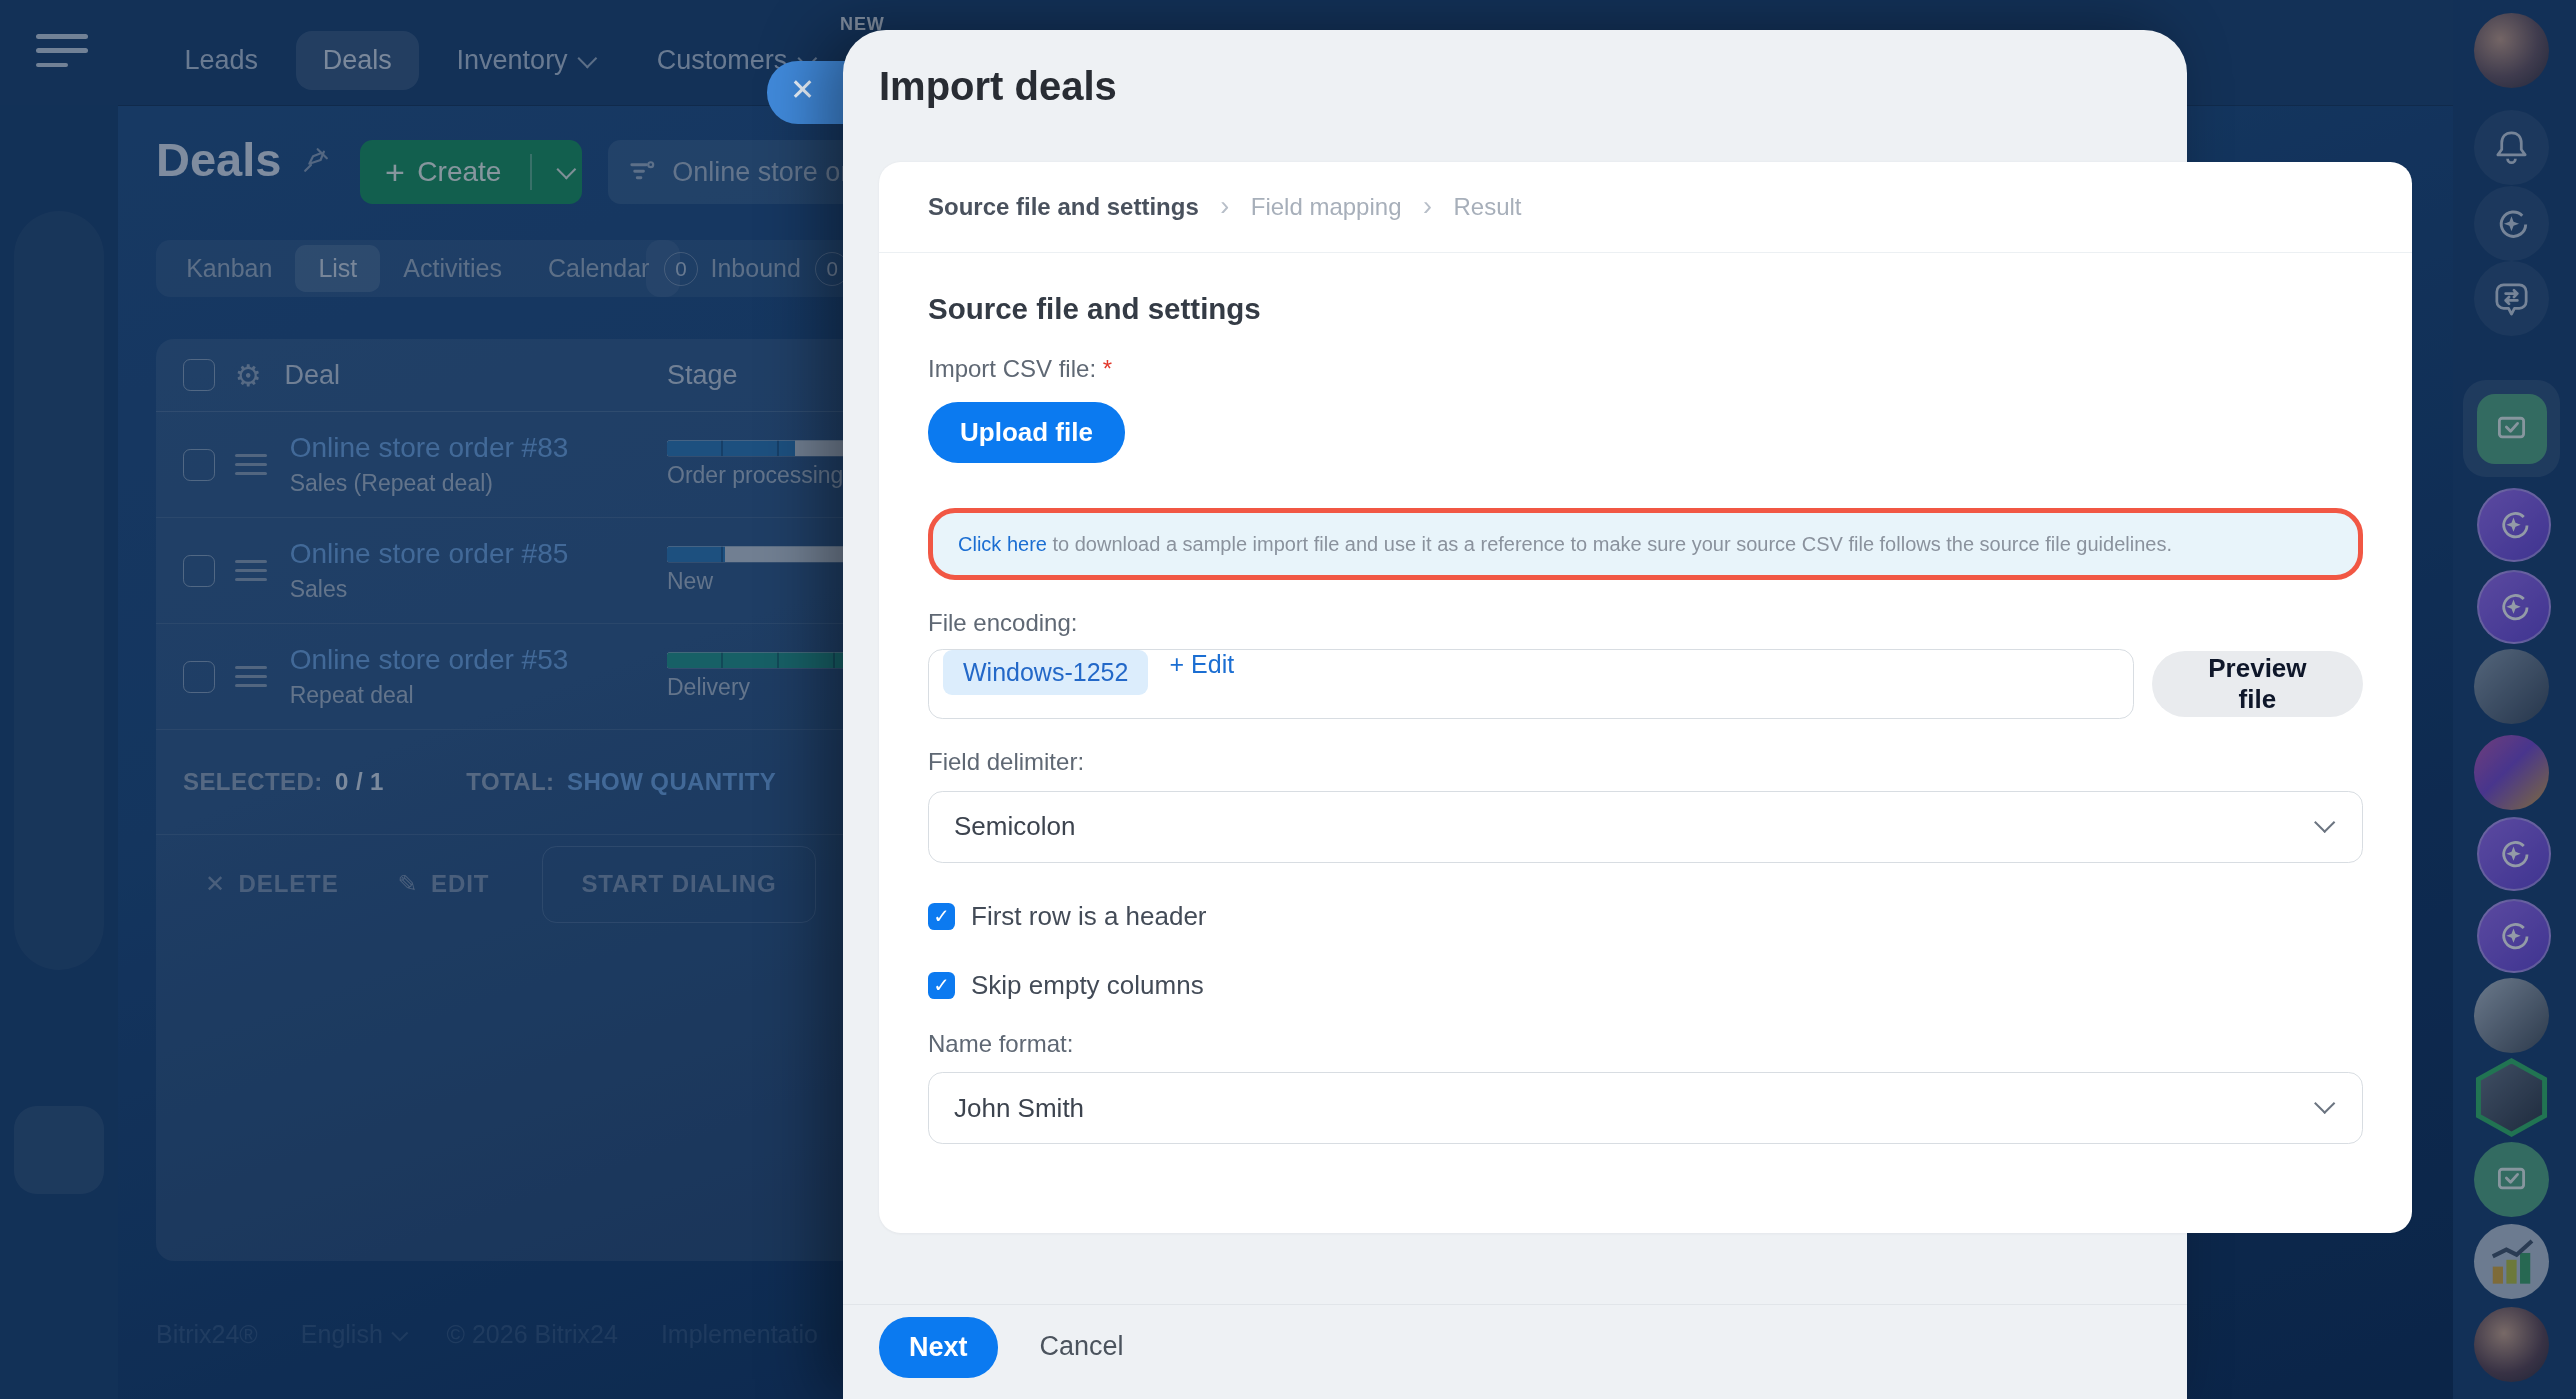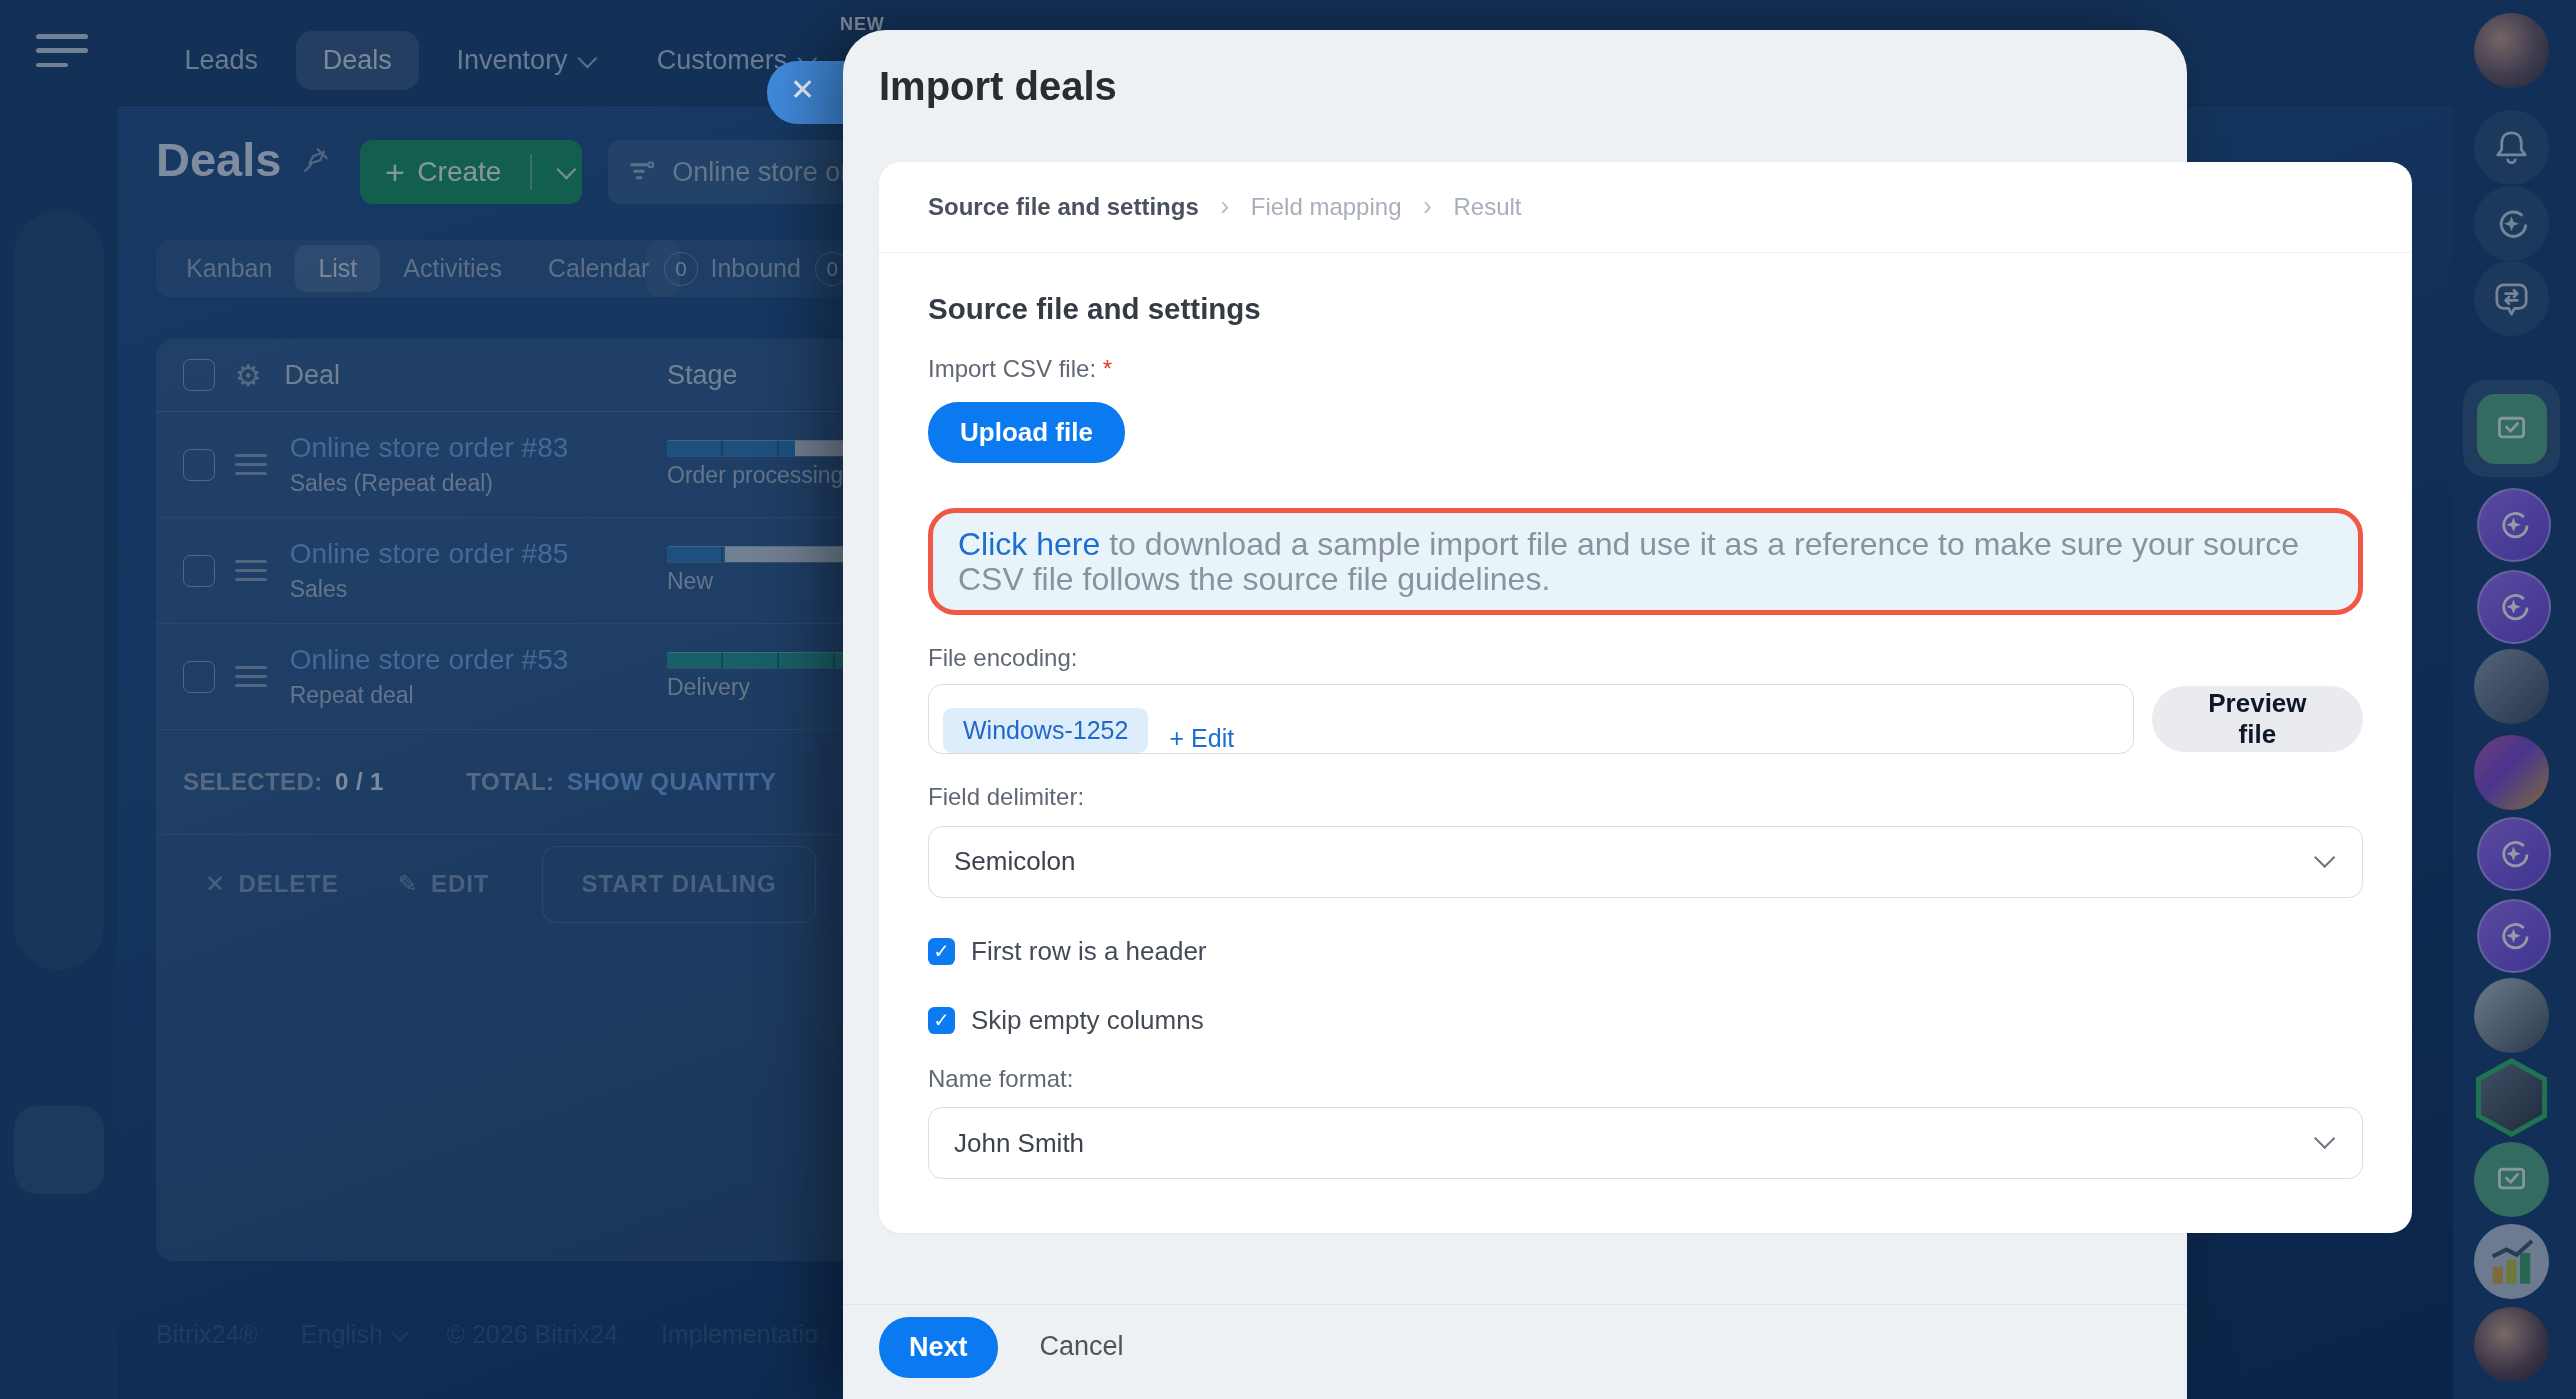--- a/index.html
+++ b/index.html
@@ -136,25 +136,25 @@
   .step.active{color:#49515d;font-weight:bold;}
   .step .sep{margin:0 21.5px;color:#b7bec8;font-size:27px;font-weight:normal;}
   .step:last-of-type .sep{display:none;}
   .cbody{padding:0 49px;}
   .section-title{margin:39px 0 0 0;font-size:29.5px;font-weight:bold;color:#343b45;}
   .flabel{margin-top:29px;font-size:24px;color:#5f6874;}
   .flabel .req{color:#e3392c;}
   .btn-primary{margin-top:19.7px;height:61px;border:none;border-radius:30px;background:#0b7af0;color:#fff;
                font-size:26px;font-weight:bold;padding:0 32px;cursor:pointer;font-family:inherit;}
   .callout{margin-top:45px;background:#e8f4fa;border:5.4px solid #f15744;border-radius:27px;
-           padding:13.4px 25px;font-size:32px;line-height:35px;color:#8a929d;}
+           padding:13.4px 25px;font-size:20px;line-height:35px;color:#8a929d;}
   .callout .link{color:#1b6ed2;cursor:pointer;}
   .enc-row{margin-top:12.5px;display:flex;align-items:center;}
   .enc-box{width:1239px;height:70px;background:#fff;border:1.8px solid #d8dde2;border-radius:14.3px;
-           display:flex;align-items:flex-end;padding-left:14.3px;box-sizing:border-box;cursor:text;}
+           display:flex;align-items:flex-start;padding-left:14.3px;box-sizing:border-box;cursor:text;}
   .enc-tag{background:#dcedfc;color:#2368c8;font-size:25px;border-radius:9px;padding:8px 19.7px;cursor:pointer;}
   .enc-edit{color:#1b6ed2;font-size:25px;margin-left:21.5px;cursor:pointer;}
   .btn-disabled{margin-left:18px;height:66px;border:none;border-radius:33px;background:#e9ebee;color:#0f172a;
                 font-size:26px;font-weight:bold;padding:0 36px;font-family:inherit;cursor:default;}
   .select{position:relative;margin-top:14.3px;width:100%;height:72px;background:#fff;border:1.8px solid #d8dde2;
           border-radius:14.3px;box-sizing:border-box;display:flex;align-items:center;padding-left:25px;
           font-size:26px;color:#3c434e;cursor:pointer;}
   .select .chev{position:absolute;right:30px;top:23px;width:13.4px;height:13.4px;border-right:2.7px solid #6b7480;
                 border-bottom:2.7px solid #6b7480;transform:rotate(45deg);}
   .chk{display:flex;align-items:center;gap:16px;margin-top:38px;font-size:26px;color:#434b57;cursor:pointer;width:fit-content;}

